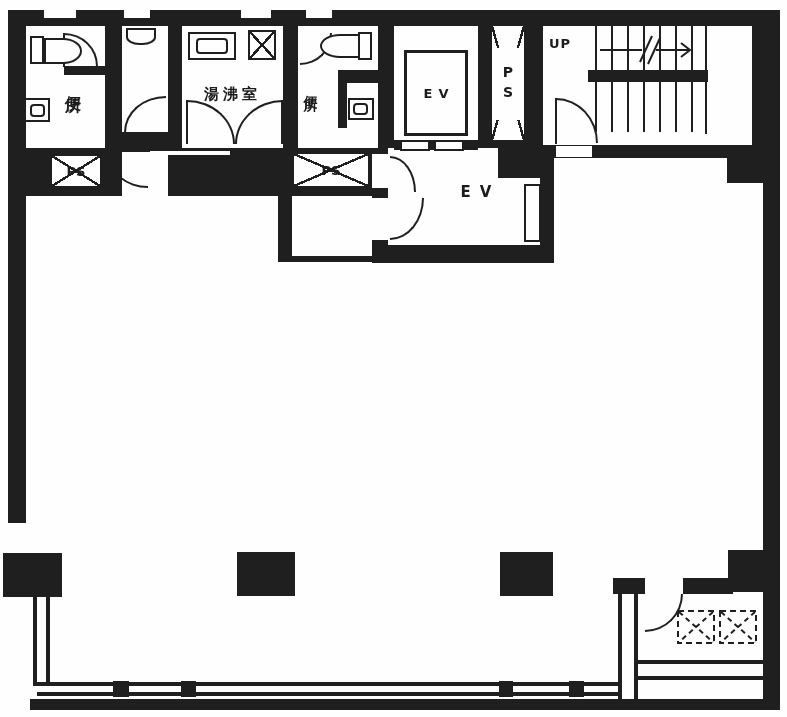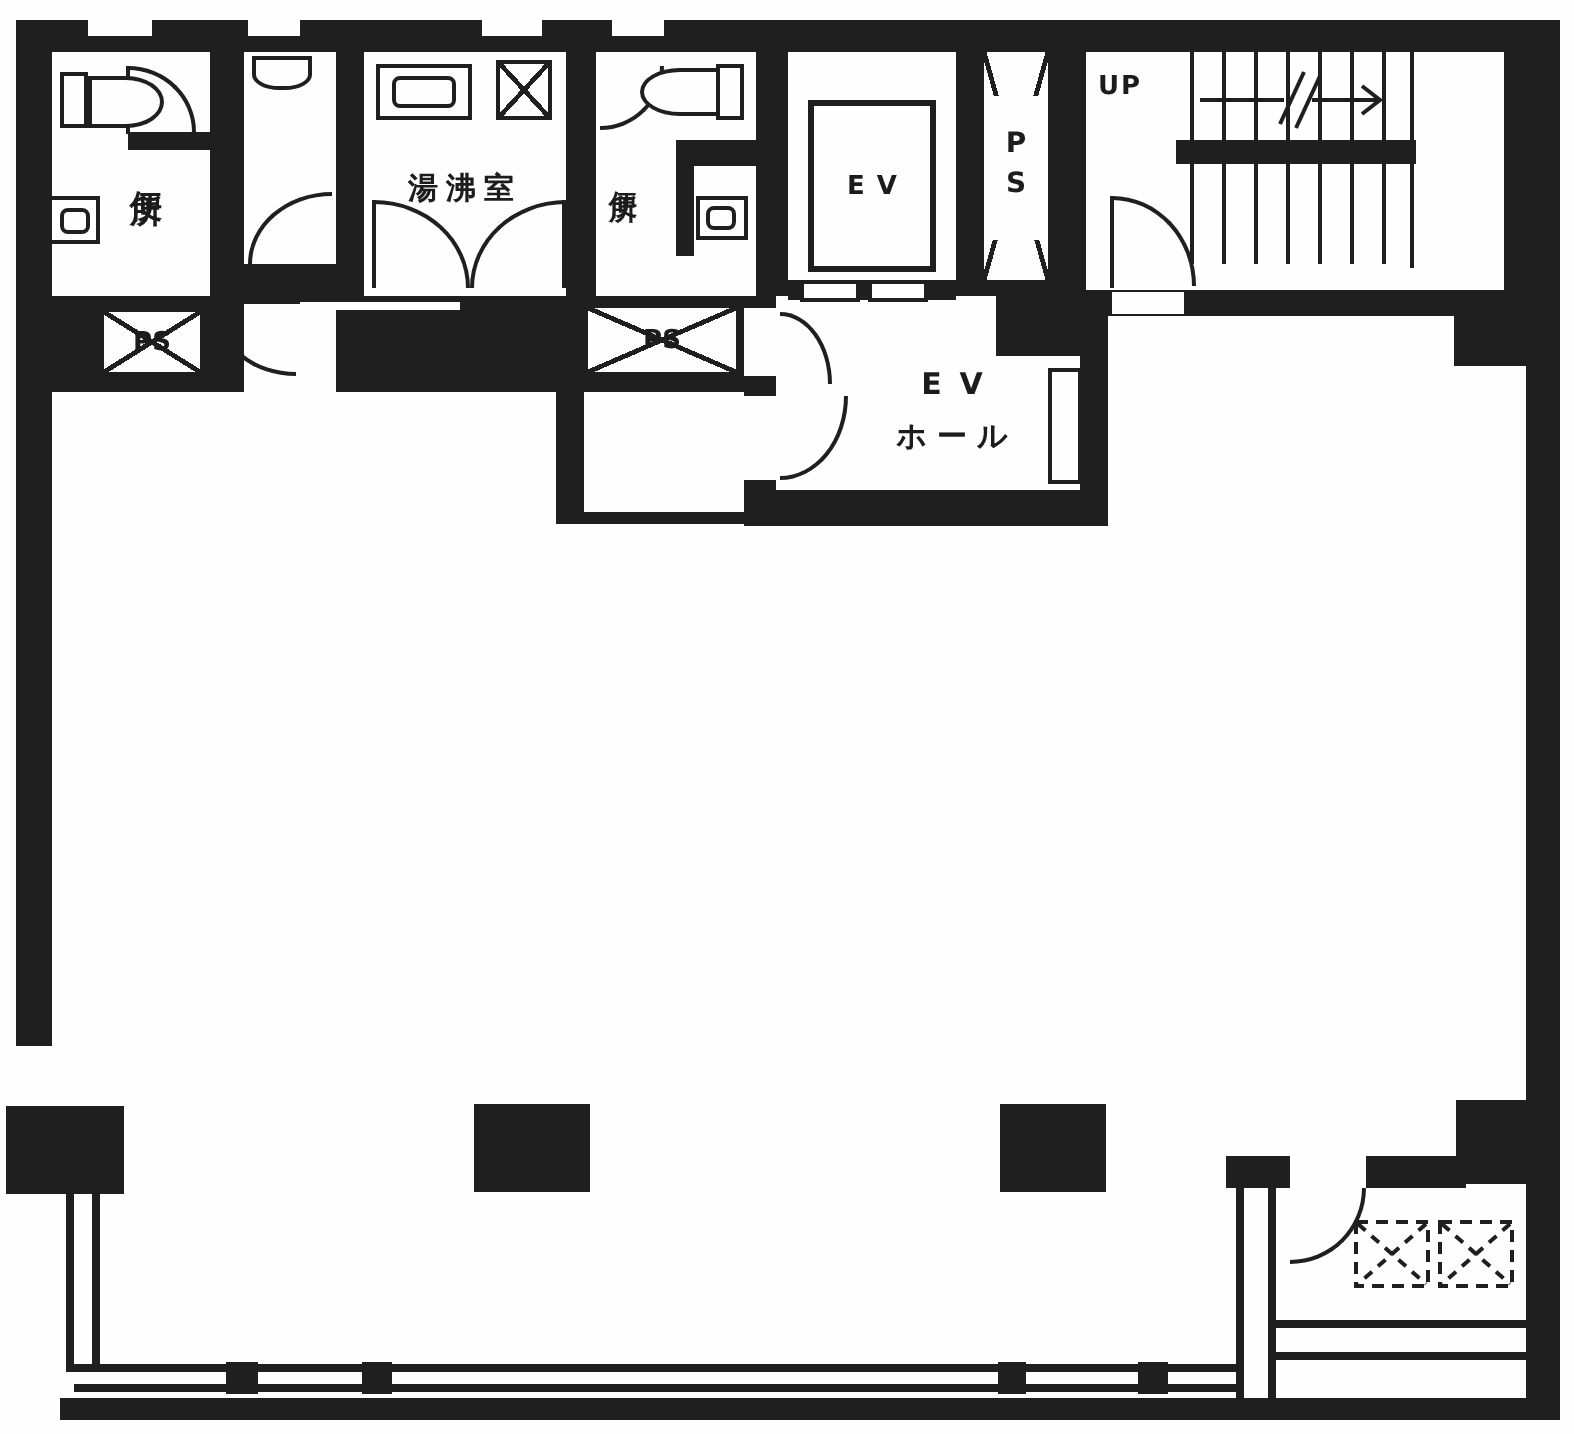--- a/index.html
+++ b/index.html
@@ -123,21 +123,20 @@
   <div class="w" style="left:292px;top:256px;width:80px;height:6px;"></div>
   <div class="w" style="left:372px;top:148px;width:16px;height:115px;"></div>
   <div class="cut" style="left:372px;top:154px;width:16px;height:34px;"></div>
   <div class="cut" style="left:372px;top:198px;width:16px;height:42px;"></div>
   <div class="w" style="left:388px;top:245px;width:166px;height:18px;"></div>
   <div class="w" style="left:540px;top:178px;width:14px;height:85px;"></div>
   <div class="box" style="left:524px;top:184px;width:17px;height:58px;"></div>
   <div class="arc tr" style="left:390px;top:156px;width:26px;height:36px;"></div>
   <div class="arc br" style="left:390px;top:198px;width:34px;height:42px;"></div>
   <div class="lbl ctr" style="left:420px;top:180px;width:112px;height:24px;font-size:15px;letter-spacing:9px;text-indent:9px;">EV</div>
-  <div class="lbl ctr" style="left:420px;top:206px;width:112px;height:24px;font-size:15px;letter-spacing:5px;text-indent:5px;">ホール</div>
 
   <div class="w" style="left:3px;top:553px;width:59px;height:44px;"></div>
   <div class="w" style="left:237px;top:552px;width:58px;height:44px;"></div>
   <div class="w" style="left:500px;top:552px;width:53px;height:44px;"></div>
   <div class="w" style="left:728px;top:550px;width:52px;height:42px;"></div>
 
   <div class="w" style="left:33px;top:597px;width:4px;height:89px;"></div>
   <div class="w" style="left:46px;top:597px;width:4px;height:89px;"></div>
   <div class="w" style="left:37px;top:682px;width:581px;height:4px;"></div>
   <div class="w" style="left:37px;top:692px;width:581px;height:4px;"></div>

